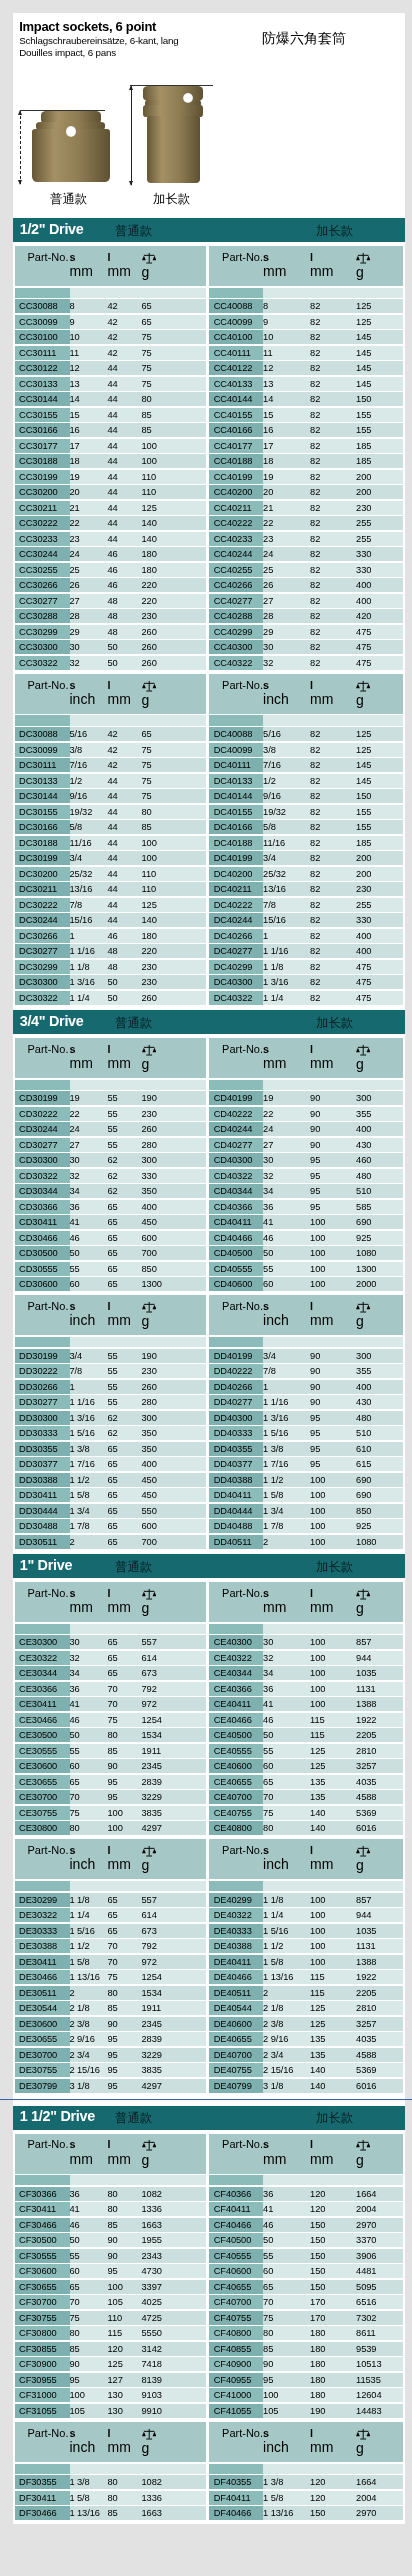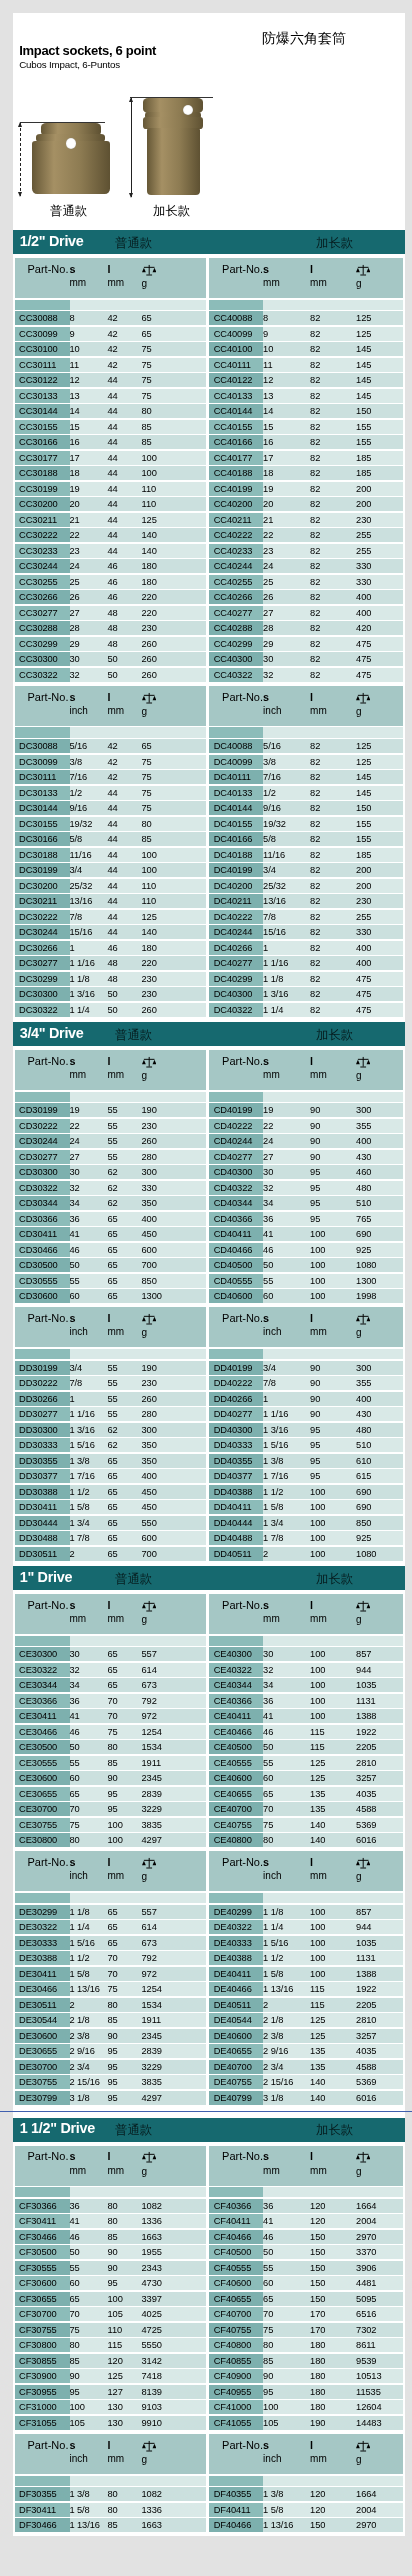--- a/index.html
+++ b/index.html
@@ -10,21 +10,21 @@
     --row-a:#cbe0de;
     --row-b:#d9e9e7;
     --seam:#3f5fae;
     --page-bg:#e2e2e2;
   }
   html,body{margin:0;padding:0;}
   body{width:412px;background:var(--page-bg);font-family:"Liberation Sans",sans-serif;color:#000;}
   .page{position:relative;width:392px;margin:13px 7.7px 8.8px 13px;background:#fff;padding:3.1px 0 4.1px 0;box-sizing:border-box;}
 
   
-  .titles{padding:3.1px 0 0 6.2px;margin-top:24px;}
+  .titles{padding:3.1px 0 0 6.2px;}
   .t-bold{font-size:13px;font-weight:bold;line-height:15.5px;letter-spacing:-0.3px;}
   .t-sub{font-size:9.8px;line-height:12px;letter-spacing:-0.2px;}
   .cn-title{position:absolute;top:16.5px;left:249px;font-size:14px;font-family:"DejaVu Serif",serif;}
 
   
   .photos{position:relative;height:152px;margin-top:2.1px;}
   .dim-line{position:absolute;border-left:1px solid #222;}
   .dim-line.dashed{border-left-style:dashed;}
   .dim-line:before,.dim-line:after{content:"";position:absolute;left:-3.1px;border:2.6px solid transparent;}
   .dim-line:before{top:-1px;border-bottom:5.2px solid #222;border-top:none;}
@@ -52,21 +52,21 @@
   .trow{display:flex;gap:3.6px;padding-left:1.5px;margin-top:1.5px;}
   .thead-row{margin-top:4.1px;}
   .thead{background:var(--header-bg);height:40px;}
   .thead.left{width:191px;}
   .thead.right{width:194px;}
   .hgrid{display:grid;padding-top:4.6px;}
   .thead.left .hgrid{grid-template-columns:55px 38px 34px auto;}
   .thead.right .hgrid{grid-template-columns:54px 47px 46px auto;}
   .h-part{padding-left:13px;font-weight:normal;font-size:11px;}
   .h-big{font-weight:bold;font-size:10.8px;line-height:13.4px;}
-  .h-unit{font-size:10px;line-height:14.4px;}
+  .h-unit{font-size:14px;line-height:14.4px;}
   .h-icon svg{display:block;margin-top:1px;}
 
   .entry{display:grid;height:14px;line-height:14px;font-size:9.3px;letter-spacing:-0.1px;background:var(--row-a);}
   .entry.left{width:191px;grid-template-columns:55px 38px 34px auto;}
   .entry.right{width:194px;grid-template-columns:54px 47px 46px auto;}
   .trow.even .entry{background:var(--row-b);}
   .pn{background:var(--part-cell-a);padding-left:4.6px;}
   .trow.even .pn{background:var(--part-cell-b);}
   .spacer-row .entry{height:10.3px;background:var(--row-b);}
   .spacer-row .pn{background:var(--part-cell-b);}
@@ -75,21 +75,22 @@
 </style>
 </head>
 <body>
 
 <div class="page">
 
   <div class="cn-title">防爆六角套筒</div>
 
   <div class="titles">
     <div class="t-bold">Impact sockets, 6 point</div>
-    <div class="t-sub">Cubos Impact, 6-Puntos</div>
+    <div class="t-sub">Schlagschraubereinsätze, 6-kant, lang</div>
+    <div class="t-sub">Douilles impact, 6 pans</div>
   </div>
 
   <div class="photos">
 
     <div class="dim-tick" style="left:6.7px;top:49px;width:85px;"></div>
     <div class="dim-line dashed" style="left:7.2px;top:50px;height:73px;"></div>
     <div class="socket" style="left:18.5px;top:50px;">
       <div class="sr-top metal"></div>
       <div class="sr-collar metal"></div>
       <div class="sr-body metal"></div>
@@ -1014,21 +1015,21 @@
         <div class="entry left">
           <span class="pn">CD30366</span>
           <span class="c-s">36</span>
           <span class="c-l">65</span>
           <span class="c-w">400</span>
         </div>
         <div class="entry right">
           <span class="pn">CD40366</span>
           <span class="c-s">36</span>
           <span class="c-l">95</span>
-          <span class="c-w">765</span>
+          <span class="c-w">585</span>
         </div>
       </div>
       <div class="trow odd">
         <div class="entry left">
           <span class="pn">CD30411</span>
           <span class="c-s">41</span>
           <span class="c-l">65</span>
           <span class="c-w">450</span>
         </div>
         <div class="entry right">
@@ -1084,21 +1085,21 @@
         <div class="entry left">
           <span class="pn">CD30600</span>
           <span class="c-s">60</span>
           <span class="c-l">65</span>
           <span class="c-w">1300</span>
         </div>
         <div class="entry right">
           <span class="pn">CD40600</span>
           <span class="c-s">60</span>
           <span class="c-l">100</span>
-          <span class="c-w">1998</span>
+          <span class="c-w">2000</span>
         </div>
       </div>
       <div class="trow thead-row">
         <div class="thead left">
           <div class="hgrid">
             <div class="h-part">Part-No.</div>
             <div class="h-s">
               <div class="h-big">s</div>
               <div class="h-unit">inch</div>
             </div>

